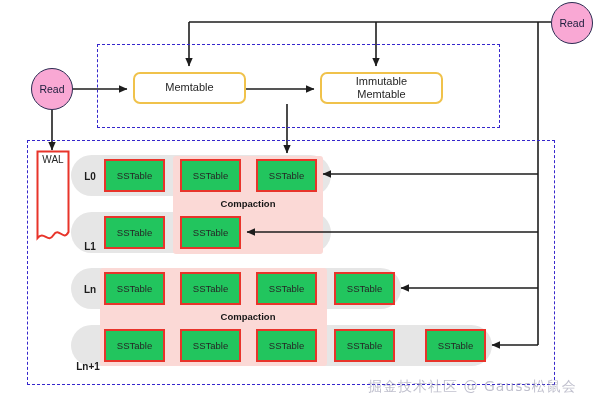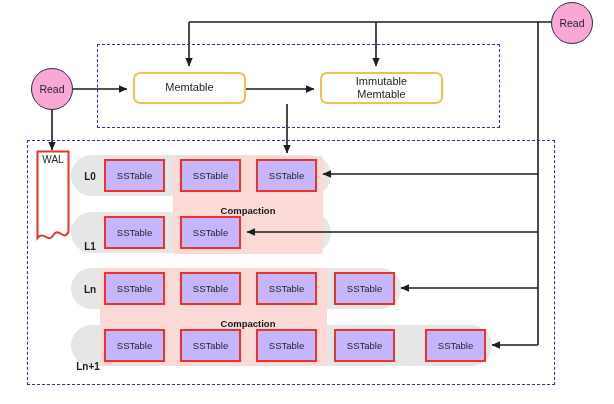--- a/index.html
+++ b/index.html
@@ -31,21 +31,21 @@
     border-radius:7px;
     background:#ffffff;
     display:flex; align-items:center; justify-content:center;
     text-align:center; line-height:1.22;
     color:#262626; font-size:11px;
   }
 
   
   .sstable {
     border:2px solid #e8342a;
-    background:#c4b5fd;
+    background:#22c55e;
     display:flex; align-items:center; justify-content:center;
     color:#262626; font-size:9.5px;
     z-index:4;
   }
 
   
   .levelcap {
     position:absolute;
     background:#e6e6e6;
     border-radius:26px;
@@ -59,21 +59,21 @@
 
   
   .compactband {
     position:absolute; z-index:3;
     background:#fbd9d6;
     border-radius:3px;
   }
   .compactlabel {
     position:absolute; z-index:4;
     font-size:9.5px; font-weight:bold; color:#161616;
-    display:flex; align-items:center; justify-content:center;margin-top:7px;
+    display:flex; align-items:center; justify-content:center;
   }
 
   
   .dashbox {
     position:absolute; z-index:6;
     border:1.6px dashed #3526cc;
     background:transparent;
     pointer-events:none;
   }
 
@@ -184,14 +184,15 @@
       <path d="M538,288 H401" marker-end="url(#arw)"></path>
       <path d="M538,345 H492" marker-end="url(#arw)"></path>
 
       <path d="M287,104 V135 H287 V153" marker-end="url(#arw)"></path>
     </g>
   </svg>
 
   <div class="dashbox" style="left:97px; top:44px; width:403px; height:84px;"></div>
   <div class="dashbox" style="left:27px; top:140px; width:528px; height:245px;"></div>
 
+  <div class="watermark" style="left:368px; top:378px;">掘金技术社区 @ Gauss松鼠会</div>
 
 </div>
 
 </body></html>

